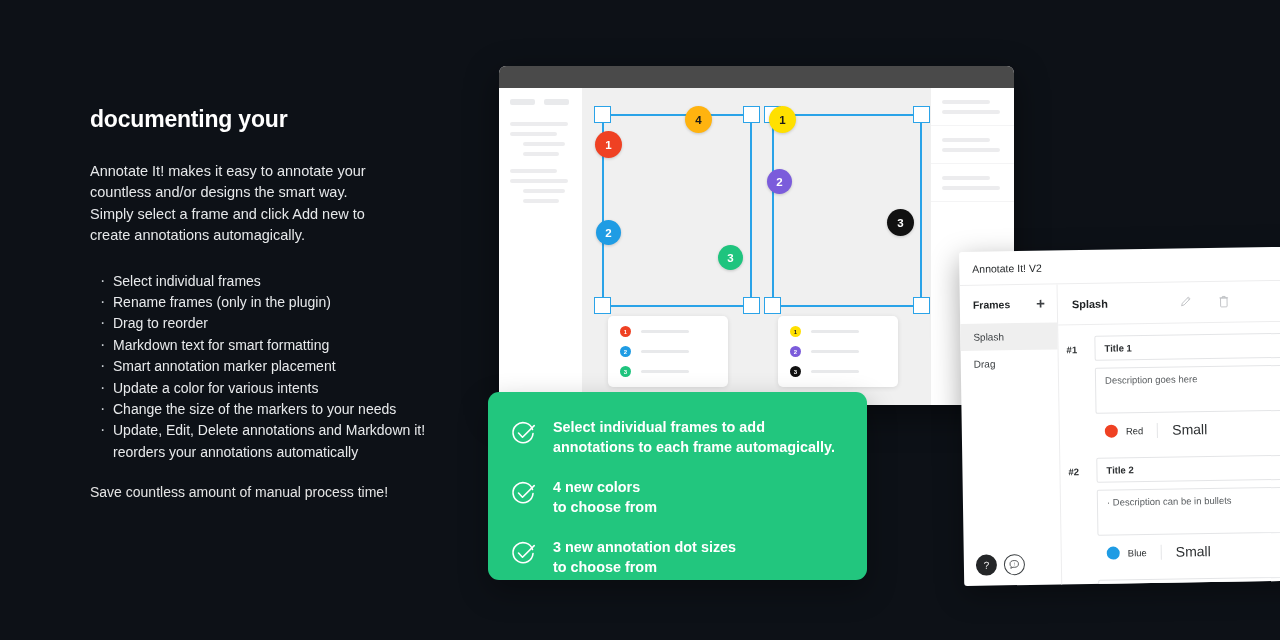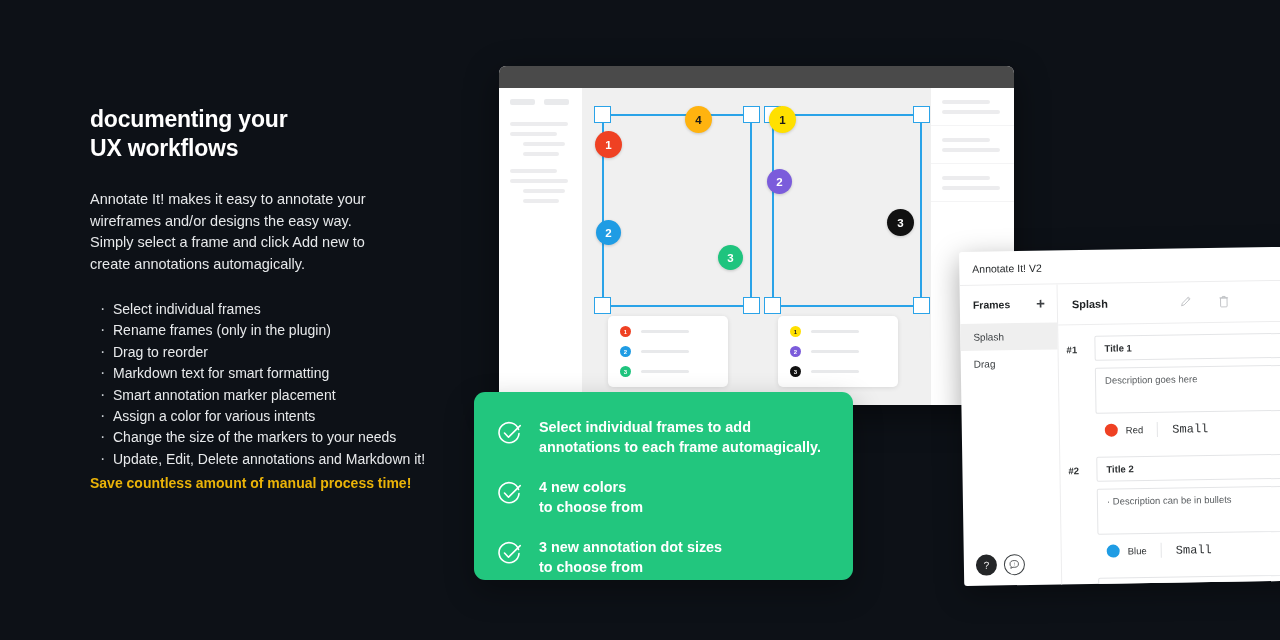--- a/index.html
+++ b/index.html
@@ -27,22 +27,22 @@
   .feature-list li {
     position:relative; padding-left:23px;
     font-size:14px; line-height:21.4px; color:#e8eaec;
   }
   .feature-list li::before {
     content:"\00b7"; position:absolute; left:10px; top:-1px;
     color:#c9ced3; font-size:16px; line-height:21.4px;
   }
   .feature-list li .cont { display:block; }
   .accent-line {
-    margin-top:4px; font-size:14px; line-height:19px;
-    color:#eab308; font-weight:bold;
+    margin-top:20px; font-size:14px; line-height:19px;
+    color:#e5e5e5; font-weight:normal;
   }
 
   
   .browser {
     position:absolute; left:499px; top:66px; width:515px; height:339px;
     border-radius:7px 7px 0 0; overflow:hidden;
     background:#ffffff;
     box-shadow:0 10px 34px rgba(0,0,0,.45);
   }
   .browser-bar { height:22px; background:#4a4a4a; }
@@ -90,21 +90,21 @@
   .legend-row:last-child { margin-bottom:0; }
   .legend-dot {
     width:11px; height:11px; border-radius:50%;
     display:flex; align-items:center; justify-content:center;
     font-size:6px; font-weight:bold; color:#fff; flex:0 0 auto;
   }
   .legend-line { height:3px; border-radius:2px; background:#e8e9eb; width:48px; }
 
   
   .callout {
-    position:absolute; left:474px; top:392px; width:379px; height:188px;
+    position:absolute; left:488px; top:392px; width:379px; height:188px;
     background:#22c67e; border-radius:11px;
     box-shadow:0 12px 30px rgba(0,0,0,.30);
     padding:26px 6px 0 0; box-sizing:border-box;
   }
   .callout-row { display:flex; align-items:flex-start; padding:0 22px; margin-bottom:21px; }
   .callout-row:last-child { margin-bottom:0; }
   .check { width:27px; flex:0 0 auto; margin-top:2px; }
   .callout-text {
     margin-left:16px; color:#ffffff; font-weight:bold;
     font-size:14.4px; line-height:19.6px;
@@ -160,48 +160,48 @@
     border:1px solid #e4e5e7; border-radius:2px;
     padding:6px 9px; font-size:9.5px; color:#2a2d2f; box-sizing:border-box;
     margin-bottom:7px; background:#fff;
   }
   .field.title { font-weight:bold; }
   .field.desc { height:46px; color:#5a5e61; font-weight:normal; }
   .ann-meta { display:flex; align-items:center; padding:2px 0 8px 9px; }
   .meta-dot { width:13px; height:13px; border-radius:50%; }
   .meta-label { font-size:9.5px; color:#2e3133; margin-left:8px; }
   .meta-sep { width:1px; height:15px; background:#e4e5e7; margin:0 14px; }
-  .meta-size { font-size:12px; color:#2e3133;font-family:Liberation Mono, monospace; }
+  .meta-size { font-size:14px; color:#2e3133; }
 </style>
 </head>
 <body>
 
 <div class="copy">
   <h1 class="headline">
     <span class="ln">documenting your</span>
-    <span class="ln">UX workflows</span>
   </h1>
 
   <div class="body-copy">
     <span class="ln">Annotate It! makes it easy to annotate your</span>
-    <span class="ln">wireframes and/or designs the easy way.</span>
+    <span class="ln">countless and/or designs the smart way.</span>
     <span class="ln">Simply select a frame and click Add new to</span>
     <span class="ln">create annotations automagically.</span>
   </div>
 
   <ul class="feature-list">
     <li><span>Select individual frames</span></li>
     <li><span>Rename frames (only in the plugin)</span></li>
     <li><span>Drag to reorder</span></li>
     <li><span>Markdown text for smart formatting</span></li>
     <li><span>Smart annotation marker placement</span></li>
-    <li><span>Assign a color for various intents</span></li>
+    <li><span>Update a color for various intents</span></li>
     <li><span>Change the size of the markers to your needs</span></li>
     <li>
       <span>Update, Edit, Delete annotations and Markdown it!</span>
+      <span class="cont">reorders your annotations automatically</span>
     </li>
   </ul>
 
   <div class="accent-line">Save countless amount of manual process time!</div>
 </div>
 
 <div class="browser">
   <div class="browser-bar"></div>
   <div class="browser-body">
 

